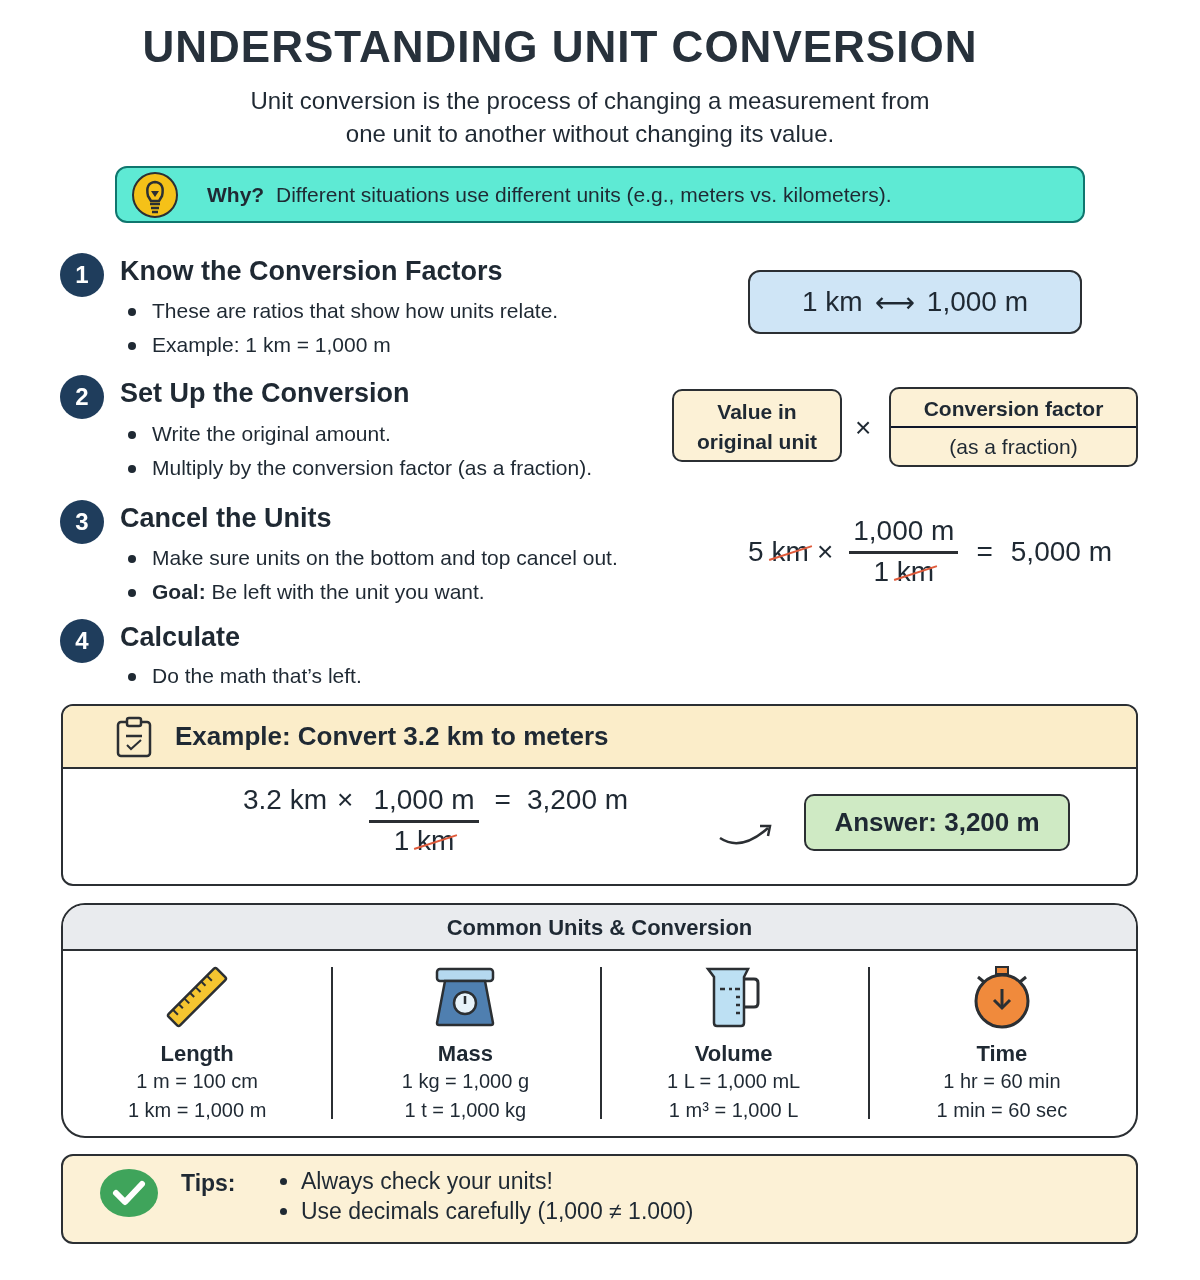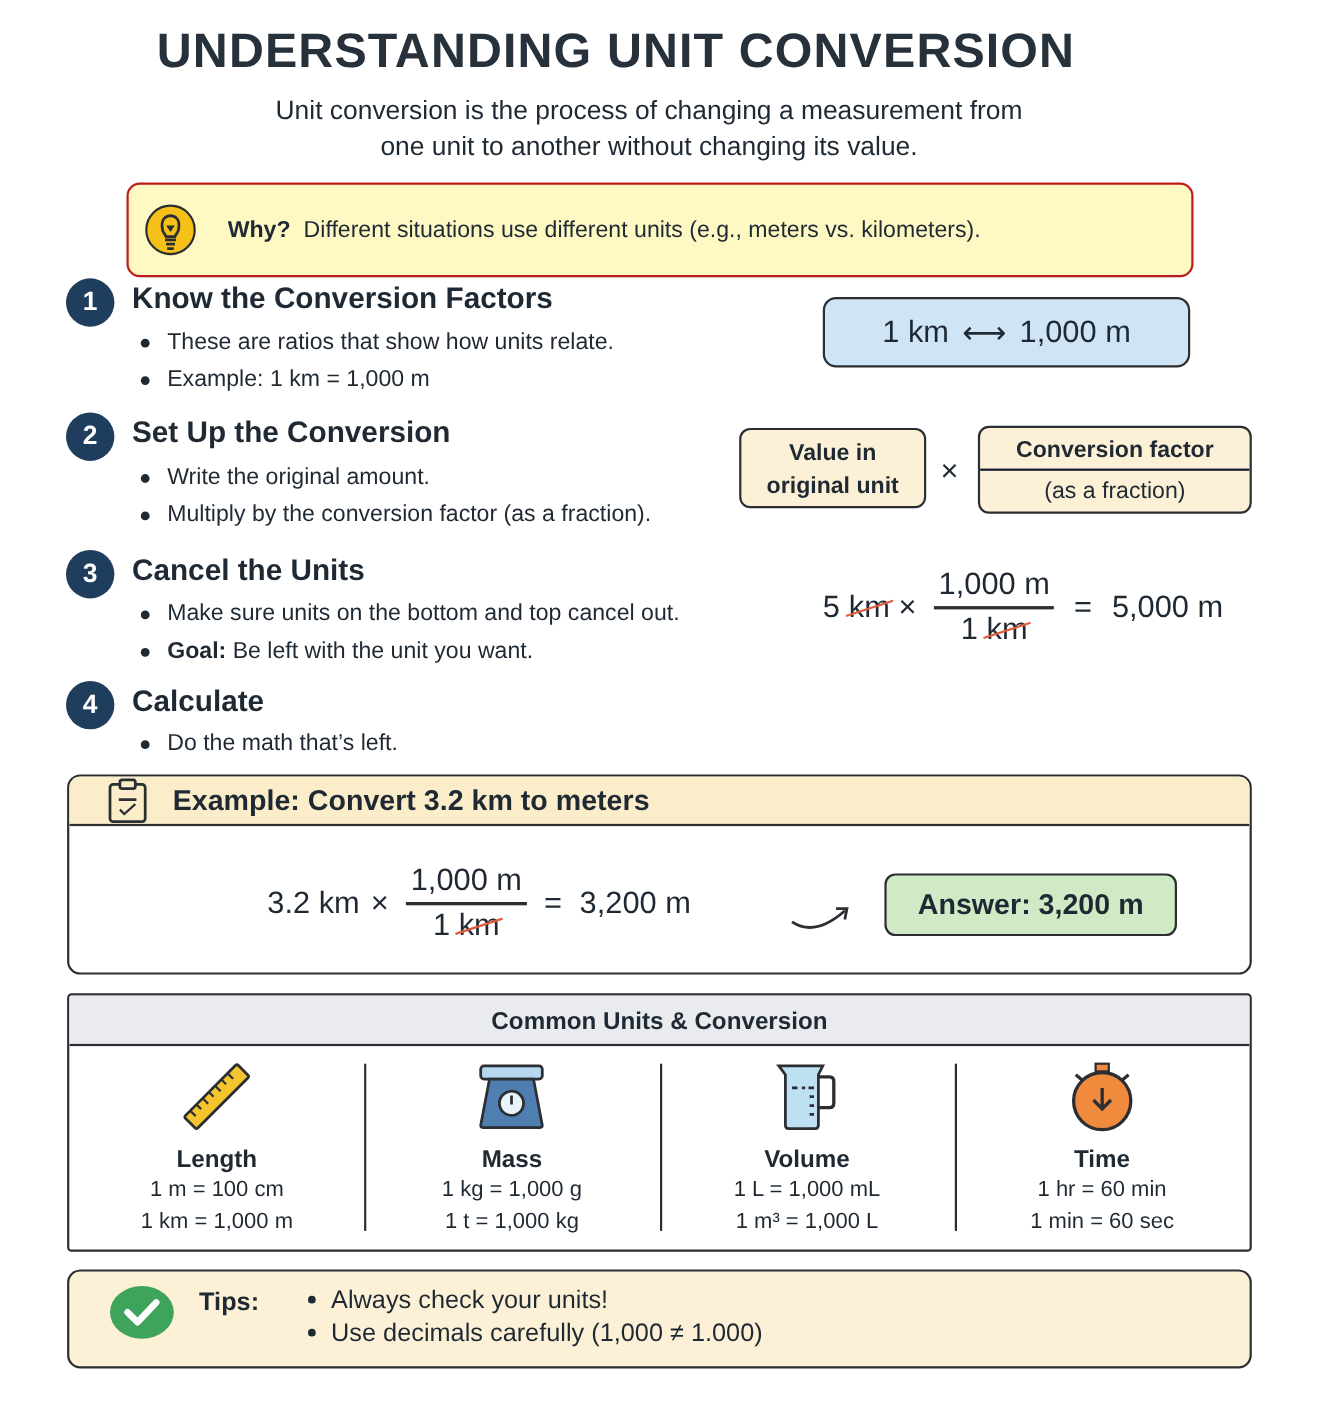--- a/index.html
+++ b/index.html
@@ -3,21 +3,21 @@
 <meta charset="utf-8">
 <style>
   * { box-sizing: border-box; margin: 0; padding: 0; }
   html, body { width: 1200px; height: 1280px; background: #ffffff; overflow: hidden; }
   body { font-family: "Liberation Sans", "DejaVu Sans", sans-serif; color: #1f2933; position: relative; }
   .abs { position: absolute; }
 
   .title { left: 0; width: 1120px; top: 22px; text-align: center; font-size: 44px; font-weight: bold; letter-spacing: 1px; color: #27313b; }
   .subtitle { left: 140px; width: 900px; top: 84px; text-align: center; font-size: 24px; line-height: 33px; color: #1f2933; }
 
-  .why-box { left: 115px; top: 166px; width: 970px; height: 86px; border: 2px solid #b91c1c; border-radius: 12px; background: #fef9c3; display: flex; align-items: center; padding-left: 14px; }
+  .why-box { left: 115px; top: 166px; width: 970px; height: 57px; border: 2px solid #0f766e; border-radius: 12px; background: #5eead4; display: flex; align-items: center; padding-left: 14px; }
   .why-box .bulb { width: 48px; height: 48px; margin-right: 28px; }
   .why-text { font-size: 21px; color: #1f2933; }
   .why-text b { font-weight: bold; margin-right: 6px; }
 
   .step-badge { width: 44px; height: 44px; border-radius: 50%; background: #1f3d5c; color: #fff; font-weight: bold; font-size: 24px; display: flex; align-items: center; justify-content: center; }
   .step-title { font-size: 27px; font-weight: bold; color: #1f2933; }
   .bullets { list-style: none; }
   .bullets li { font-size: 21px; line-height: 34px; padding-left: 30px; position: relative; color: #1f2933; }
   .bullets li::before { content: ""; position: absolute; left: 6px; top: 14px; width: 8px; height: 8px; border-radius: 50%; background: #1f2933; }
 
@@ -30,27 +30,27 @@
   .cf-bot { text-align: center; font-size: 21px; font-weight: normal; line-height: 38px; }
 
   .eq { font-size: 28px; color: #1f2933; }
   .frac { display: inline-flex; flex-direction: column; align-items: center; }
   .frac .num { padding: 0 4px 4px; border-bottom: 3px solid #2b2f33; }
   .frac .den { padding-top: 2px; }
   .struck { position: relative; display: inline-block; }
   .struck::after { content: ""; position: absolute; left: -4px; right: -4px; top: 50%; height: 2px; background: #e05a3a; transform: rotate(-18deg); }
 
   .example { left: 61px; top: 704px; width: 1077px; height: 182px; border: 2px solid #2b2f33; border-radius: 12px; overflow: hidden; background: #fff; }
-  .example-head { height: 45px; background: #fbedc9; border-bottom: 2px solid #2b2f33; display: flex; align-items: center; padding-left: 34px; }
+  .example-head { height: 63px; background: #fbedc9; border-bottom: 2px solid #2b2f33; display: flex; align-items: center; padding-left: 52px; }
   .example-head .clip { width: 38px; height: 42px; margin-right: 22px; }
   .example-title { font-size: 26px; font-weight: bold; color: #1f2933; }
 
   .answer-box { left: 804px; top: 794px; width: 266px; height: 57px; background: #cfeac4; border: 2px solid #2b2f33; border-radius: 10px; display: flex; align-items: center; justify-content: center; font-size: 26px; font-weight: bold; color: #1f2933; }
 
-  .units { left: 61px; top: 903px; width: 1077px; height: 235px; border: 2px solid #2b2f33; border-radius: 4px; overflow: hidden; background: #fff; }
+  .units { left: 61px; top: 903px; width: 1077px; height: 235px; border: 2px solid #2b2f33; border-radius: 24px; overflow: hidden; background: #fff; }
   .units-head { height: 46px; background: #e9ebee; border-bottom: 2px solid #2b2f33; text-align: center; font-size: 22px; font-weight: bold; line-height: 46px; color: #1f2933; }
   .units-grid { display: flex; height: 187px; }
   .unit-col { flex: 1; display: flex; flex-direction: column; align-items: center; padding-top: 14px; position: relative; }
   .unit-col + .unit-col::before { content: ""; position: absolute; left: 0; top: 16px; height: 152px; width: 2px; background: #2b2f33; }
   .unit-icon { width: 80px; height: 64px; }
   .unit-name { font-size: 22px; font-weight: bold; margin-top: 12px; color: #1f2933; }
   .unit-line { font-size: 20px; line-height: 29px; color: #1f2933; }
 
   .tips { left: 61px; top: 1154px; width: 1077px; height: 90px; background: #fcf1d6; border: 2px solid #2b2f33; border-radius: 12px; }
   .tips .check { left: 36px; top: 12px; width: 60px; height: 50px; }
@@ -142,21 +142,21 @@
   <div class="example-head">
     <svg class="clip" viewBox="0 0 38 42">
       <rect x="3" y="6" width="32" height="34" rx="3" fill="none" stroke="#2b2f33" stroke-width="2.5"></rect>
       <rect x="12" y="2" width="14" height="8" rx="2" fill="#fbedc9" stroke="#2b2f33" stroke-width="2.5"></rect>
       <line x1="11" y1="20" x2="27" y2="20" stroke="#2b2f33" stroke-width="2.5"></line>
       <path d="M12 29 L16 33 L26 24" fill="none" stroke="#2b2f33" stroke-width="2"></path>
     </svg>
     <span class="example-title">Example: Convert 3.2 km to meters</span>
   </div>
 </div>
-<div class="abs eq" style="left:243px;top:784px;display:flex;align-items:center;gap:10px;">
+<div class="abs eq" style="left:243px;top:784px;display:flex;gap:10px;">
   <span>3.2 km</span>
   <span style="margin-right:6px;">×</span>
   <span class="frac">
     <span class="num">1,000 m</span>
     <span class="den">
       <span>1</span>
       <span class="struck">km</span>
     </span>
   </span>
   <span style="margin:0 6px;">=</span>

